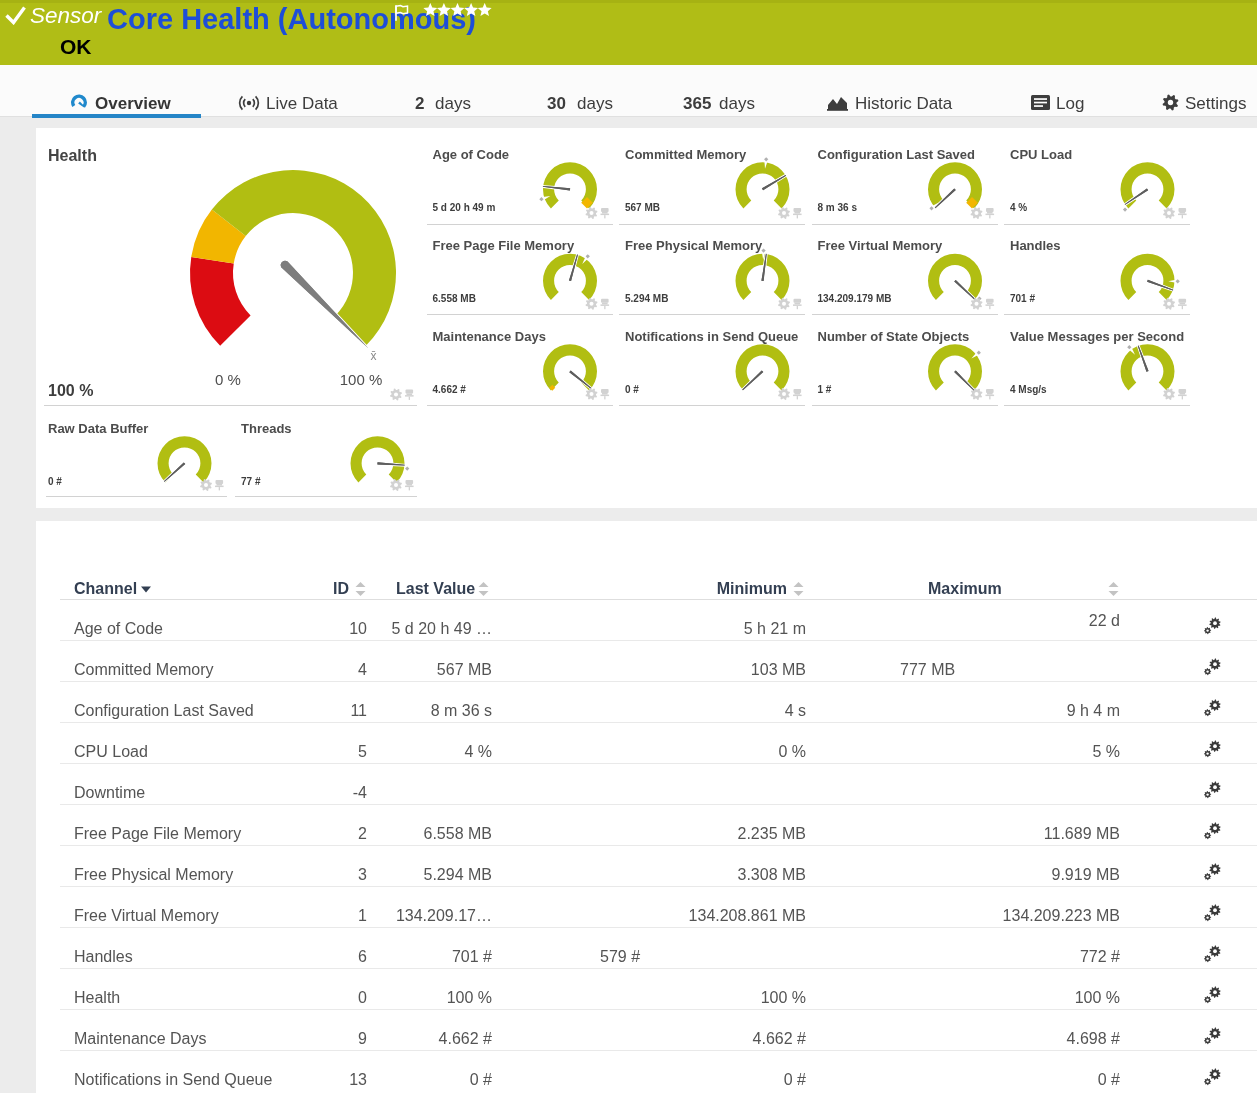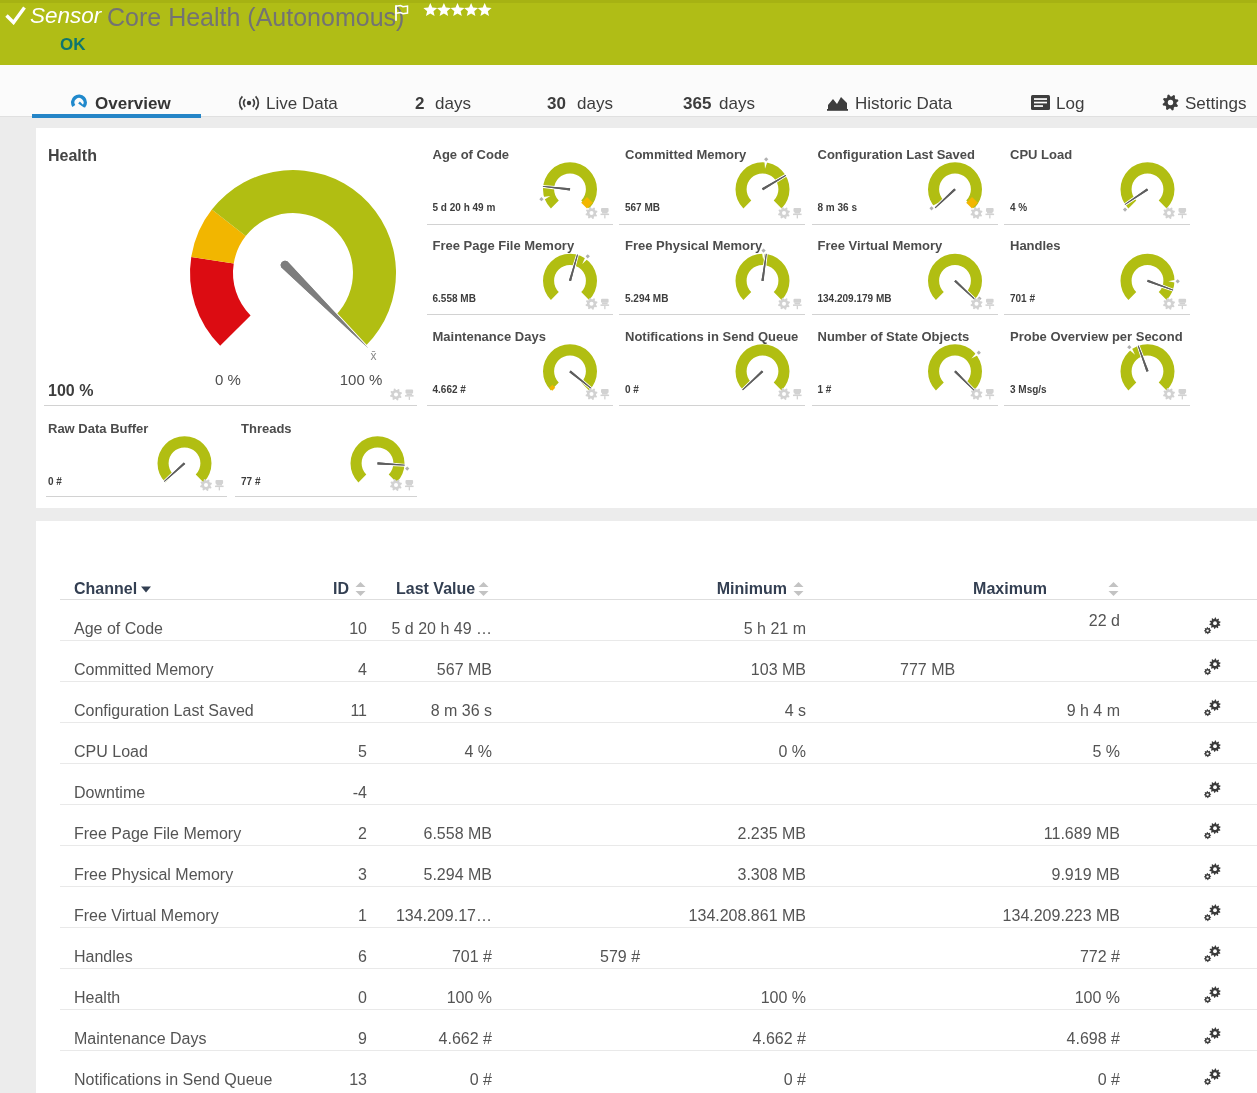--- a/index.html
+++ b/index.html
@@ -18,33 +18,33 @@
 .rsep{position:absolute;height:1px;background:#e9e9e9;left:60px;width:1197px}
 </style></head>
 <body>
 
 <div class="hdr"></div>
 <div class="abs" style="left:0;top:0;width:1257px;height:3px;background:#a6b213"></div>
 <svg class="abs" style="left:5px;top:6px" width="21" height="19" viewBox="0 0 21 19">
     <polyline points="1.5,9.5 8.5,16.5 19.5,1.5" fill="none" stroke="#ffffff" stroke-width="3.4"></polyline>
   </svg>
 <div class="abs" style="left:30px;top:3px;font-size:22.5px;font-style:italic;color:#fff">Sensor</div>
-<div class="abs" style="left:107px;top:3px;font-size:25px;font-weight:normal;color:#737373">Core Health (Autonomous)</div>
+<div class="abs" style="left:107px;top:3px;font-size:29px;font-weight:bold;color:#1d4ed8">Core Health (Autonomous)</div>
 <svg class="abs" style="left:393.5px;top:3.5px" width="17" height="18" viewBox="0 0 17 18">
     <path d="M2 1.2 L2 16.8" stroke="#fff" stroke-width="1.7" fill="none"></path>
     <path d="M2 2.3 L6.5 1.6 L9 2.8 L13.5 2.1 L13.5 9.1 L9 9.8 L6.5 8.6 L2 9.3 Z" fill="none" stroke="#fff" stroke-width="1.5"></path>
   </svg>
 <svg class="abs" style="left:423px;top:3px" width="72" height="16" viewBox="0 0 72 16">
     <polygon points="7.30,-0.10 5.36,4.53 0.36,4.94 4.16,8.22 3.01,13.11 7.30,10.50 11.59,13.11 10.44,8.22 14.24,4.94 9.24,4.53" fill="#ffffff"></polygon>
     <polygon points="20.90,-0.10 18.96,4.53 13.96,4.94 17.76,8.22 16.61,13.11 20.90,10.50 25.19,13.11 24.04,8.22 27.84,4.94 22.84,4.53" fill="#ffffff"></polygon>
     <polygon points="34.50,-0.10 32.56,4.53 27.56,4.94 31.36,8.22 30.21,13.11 34.50,10.50 38.79,13.11 37.64,8.22 41.44,4.94 36.44,4.53" fill="#ffffff"></polygon>
     <polygon points="48.10,-0.10 46.16,4.53 41.16,4.94 44.96,8.22 43.81,13.11 48.10,10.50 52.39,13.11 51.24,8.22 55.04,4.94 50.04,4.53" fill="#ffffff"></polygon>
     <polygon points="61.70,-0.10 59.76,4.53 54.76,4.94 58.56,8.22 57.41,13.11 61.70,10.50 65.99,13.11 64.84,8.22 68.64,4.94 63.64,4.53" fill="#ffffff"></polygon>
   </svg>
-<div class="abs" style="left:60px;top:34.5px;font-size:17px;font-weight:bold;color:#0f766e">OK</div>
+<div class="abs" style="left:60px;top:34.5px;font-size:21px;font-weight:bold;color:#000000">OK</div>
 <div class="tabs"></div>
 <svg class="abs" style="left:70px;top:94px" width="18" height="17" viewBox="0 0 36 34">
 <path d="M 4.74 25.95 A 16 16 0 1 1 29.89 27.71 L 24.69 23.02 A 9 9 0 1 0 10.54 22.03 Z" fill="#2089cc"></path>
 <g transform="translate(18 17) rotate(40)">
       <polygon points="0,-2.6 14,-1 14,1 0,2.6" fill="#2089cc"></polygon>
     </g>
 </svg>
 <div class="tablbl b" style="left:95px;top:94px;color:#353535">Overview</div>
 <svg class="abs" style="left:238px;top:94px" width="22" height="18" viewBox="0 0 22 18">
     <circle cx="11" cy="9" r="2.2" fill="#3d3d3d"></circle>
@@ -330,22 +330,22 @@
 <div class="sep" style="left:1004.0px;top:314.3px;width:186px"></div>
 <div class="ttl" style="left:432.5px;top:328.7px">Maintenance Days</div>
 <div class="val" style="left:432.5px;top:383.8px">4.662 #</div>
 <div class="sep" style="left:426.5px;top:404.5px;width:186px"></div>
 <div class="ttl" style="left:625.0px;top:328.7px">Notifications in Send Queue</div>
 <div class="val" style="left:625.0px;top:383.8px">0 #</div>
 <div class="sep" style="left:619.0px;top:404.5px;width:186px"></div>
 <div class="ttl" style="left:817.5px;top:328.7px">Number of State Objects</div>
 <div class="val" style="left:817.5px;top:383.8px">1 #</div>
 <div class="sep" style="left:811.5px;top:404.5px;width:186px"></div>
-<div class="ttl" style="left:1010.0px;top:328.7px">Probe Overview per Second</div>
-<div class="val" style="left:1010.0px;top:383.8px">3 Msg/s</div>
+<div class="ttl" style="left:1010.0px;top:328.7px">Value Messages per Second</div>
+<div class="val" style="left:1010.0px;top:383.8px">4 Msg/s</div>
 <div class="sep" style="left:1004.0px;top:404.5px;width:186px"></div>
 <div class="ttl" style="left:48px;top:420.7px">Raw Data Buffer</div>
 <div class="val" style="left:48px;top:475.8px">0 #</div>
 <div class="sep" style="left:46px;top:495.5px;width:181px"></div>
 <div class="ttl" style="left:241px;top:420.7px">Threads</div>
 <div class="val" style="left:241px;top:475.8px">77 #</div>
 <div class="sep" style="left:235px;top:495.5px;width:182px"></div>
 <div class="card" style="left:36px;top:521px;width:1221px;height:572px"></div>
 <div class="hdtxt" style="left:74px;top:580px">Channel</div>
 <svg class="abs" style="left:140px;top:585px" width="12" height="8" viewBox="0 0 12 8">
@@ -359,21 +359,21 @@
 <div class="hdtxt" style="left:396px;top:580px">Last Value</div>
 <svg class="abs" style="left:478px;top:582px" width="11" height="14" viewBox="0 0 11 14">
     <polygon points="5.5,0 10.5,5 0.5,5" fill="#c3c3c3"></polygon>
     <polygon points="5.5,14 10.5,9 0.5,9" fill="#c3c3c3"></polygon>
   </svg>
 <div class="hdtxt" style="left:600px;top:580px;width:187px;text-align:right">Minimum</div>
 <svg class="abs" style="left:793px;top:582px" width="11" height="14" viewBox="0 0 11 14">
     <polygon points="5.5,0 10.5,5 0.5,5" fill="#c3c3c3"></polygon>
     <polygon points="5.5,14 10.5,9 0.5,9" fill="#c3c3c3"></polygon>
   </svg>
-<div class="hdtxt" style="left:908px;top:580px;width:204px;text-align:center">Maximum</div>
+<div class="hdtxt" style="left:928px;top:580px;width:204px;text-align:left">Maximum</div>
 <svg class="abs" style="left:1108px;top:582px" width="11" height="14" viewBox="0 0 11 14">
     <polygon points="5.5,0 10.5,5 0.5,5" fill="#c3c3c3"></polygon>
     <polygon points="5.5,14 10.5,9 0.5,9" fill="#c3c3c3"></polygon>
   </svg>
 <div class="rsep" style="top:598.5px;background:#dedede"></div>
 <div class="rowtxt" style="left:74px;top:620.0px">Age of Code</div>
 <div class="rowtxt" style="left:250px;top:620.0px;width:117px;text-align:right">10</div>
 <div class="rowtxt" style="left:330px;top:620.0px;width:162px;text-align:right">5 d 20 h 49 …</div>
 <div class="rowtxt" style="left:600px;top:620.0px;width:206px;text-align:right">5 h 21 m</div>
 <div class="rowtxt" style="left:900px;top:612px;width:220px;text-align:right">22 d</div>

